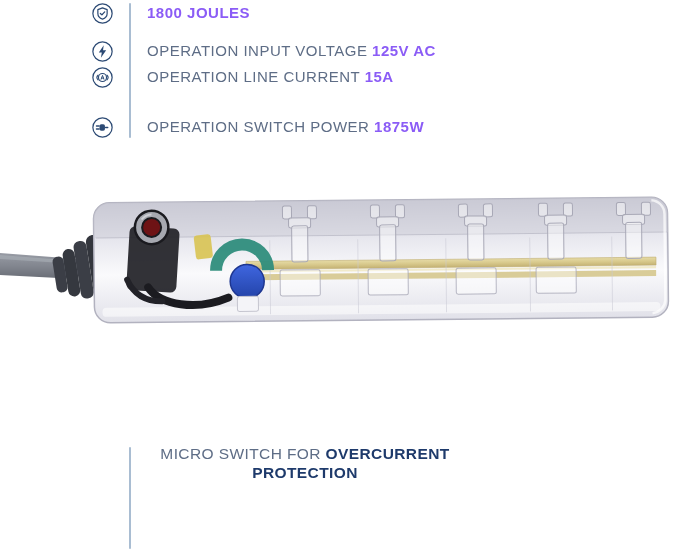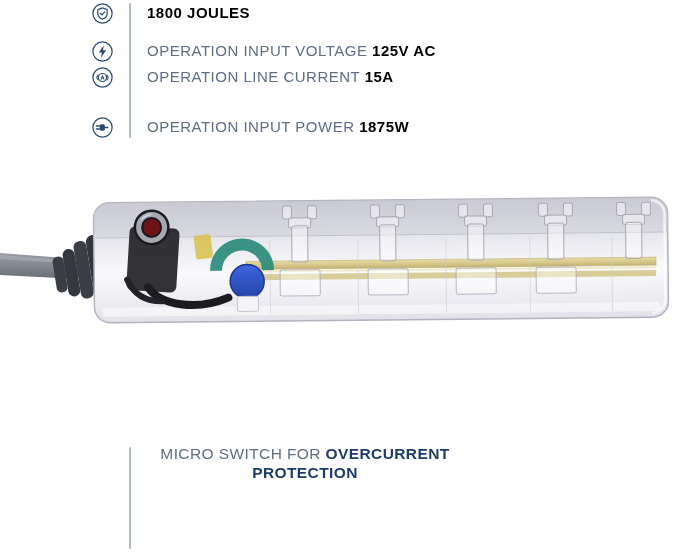--- a/index.html
+++ b/index.html
@@ -12,21 +12,21 @@
 
   
   .spec-list{position:absolute;left:0;top:0;width:679px;height:150px;}
   .spec-row{position:absolute;left:92px;height:26px;display:flex;align-items:center;}
   .spec-row .icon-wrap{width:21px;height:21px;display:inline-block;flex:0 0 21px;}
   .spec-row .icon-wrap svg{display:block;}
   .spec-text{
     margin-left:34px;font-size:15px;letter-spacing:.5px;
     color:#5e6d86;white-space:nowrap;line-height:26px;
   }
-  .spec-text b{color:#000000;font-weight:700;}
+  .spec-text b{color:#8b5cf6;font-weight:700;}
   .v-divider{position:absolute;width:2px;background:#a9bdd2;border-radius:1px;}
   .v-divider.top{left:129px;top:3px;height:135px;}
   .v-divider.bottom{left:129px;top:447px;height:102px;}
 
   
   .footer-block{position:absolute;left:147px;top:444px;width:316px;}
   .footer-p{
     font-size:15.5px;letter-spacing:.4px;line-height:19px;
     color:#5e6d86;margin:0;text-align:center;
   }
@@ -81,21 +81,21 @@
     <div class="spec-row" style="top:114px;">
       <span class="icon-wrap">
         <svg width="21" height="21" viewBox="0 0 24 24" fill="none">
           <circle cx="12" cy="12" r="11" stroke="#2c4a74" stroke-width="1.4"></circle>
           <rect x="8.6" y="8.2" width="6.2" height="7.6" rx="2" fill="#2c4a74"></rect>
           <rect x="4.3" y="9.5" width="4.6" height="1.7" rx="0.8" fill="#2c4a74"></rect>
           <rect x="4.3" y="12.8" width="4.6" height="1.7" rx="0.8" fill="#2c4a74"></rect>
           <rect x="14.6" y="11.1" width="4.2" height="1.8" rx="0.9" fill="#2c4a74"></rect>
         </svg>
       </span>
-      <span class="spec-text"><span>OPERATION INPUT POWER </span><b>1875W</b></span>
+      <span class="spec-text"><span>OPERATION SWITCH POWER </span><b>1875W</b></span>
     </div>
   </div>
 
   <svg class="product-photo" viewBox="0 0 679 165">
     <defs>
       <linearGradient id="caseGrad" x1="0" y1="0" x2="0" y2="1">
         <stop offset="0" stop-color="#c6c6d2"></stop>
         <stop offset="0.32" stop-color="#e7e7ee"></stop>
         <stop offset="0.6" stop-color="#fafafc"></stop>
         <stop offset="1" stop-color="#e1e1e9"></stop>

